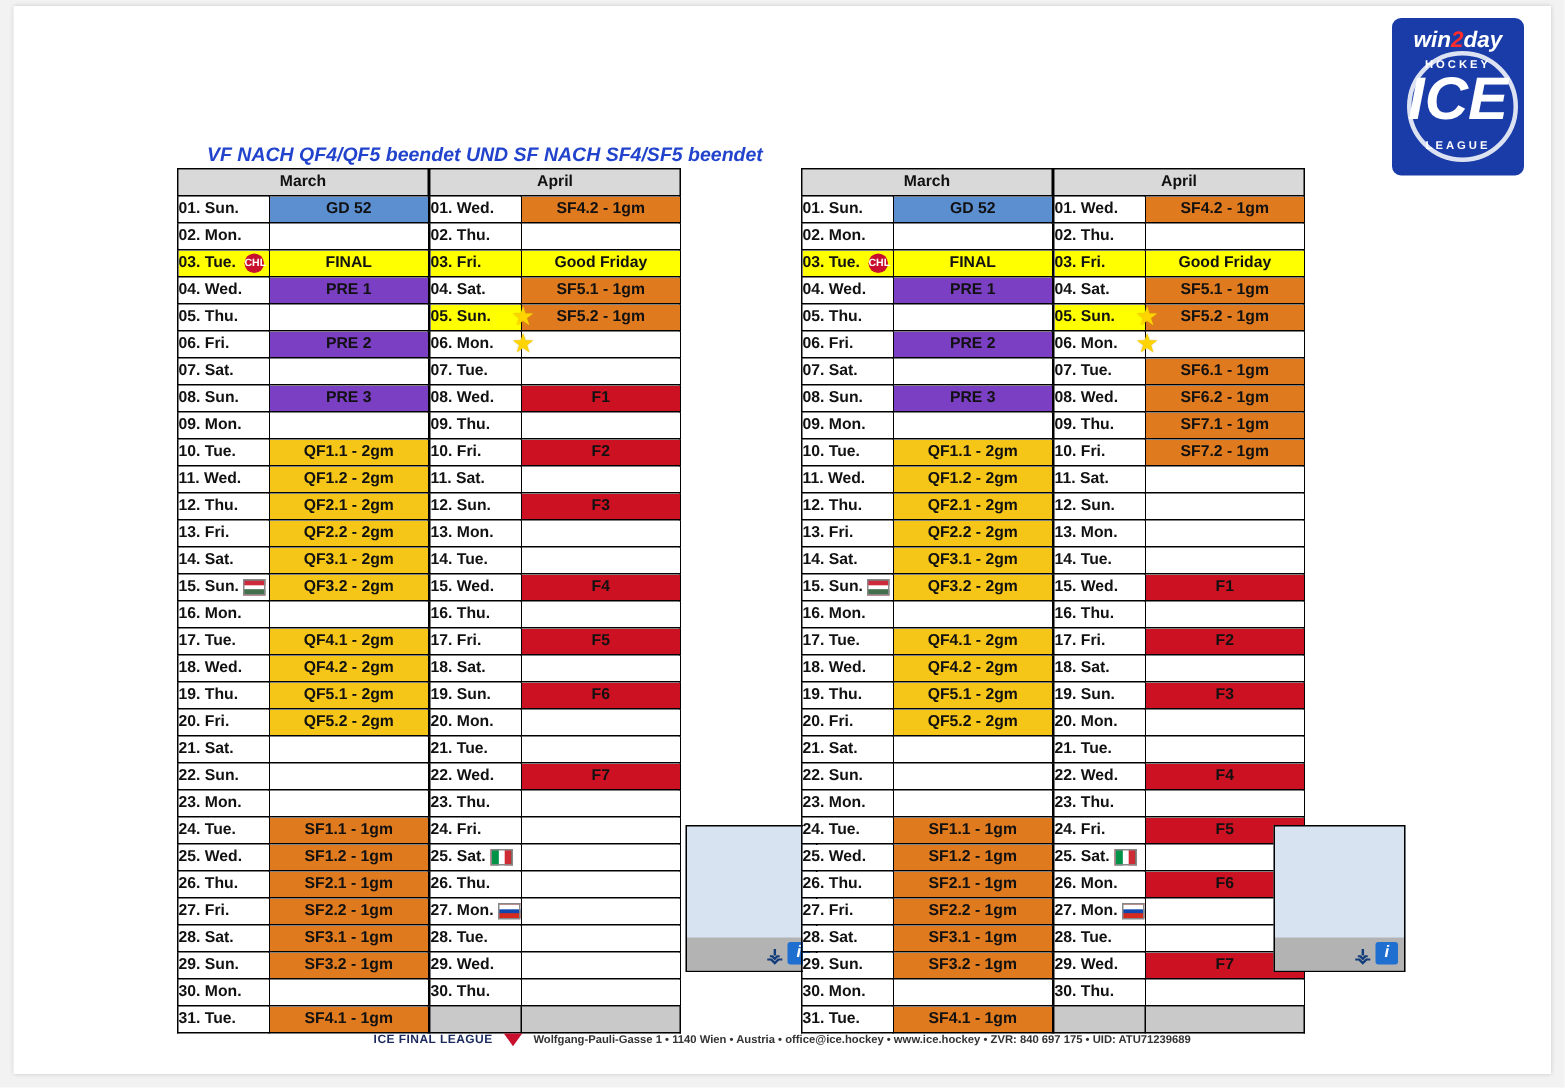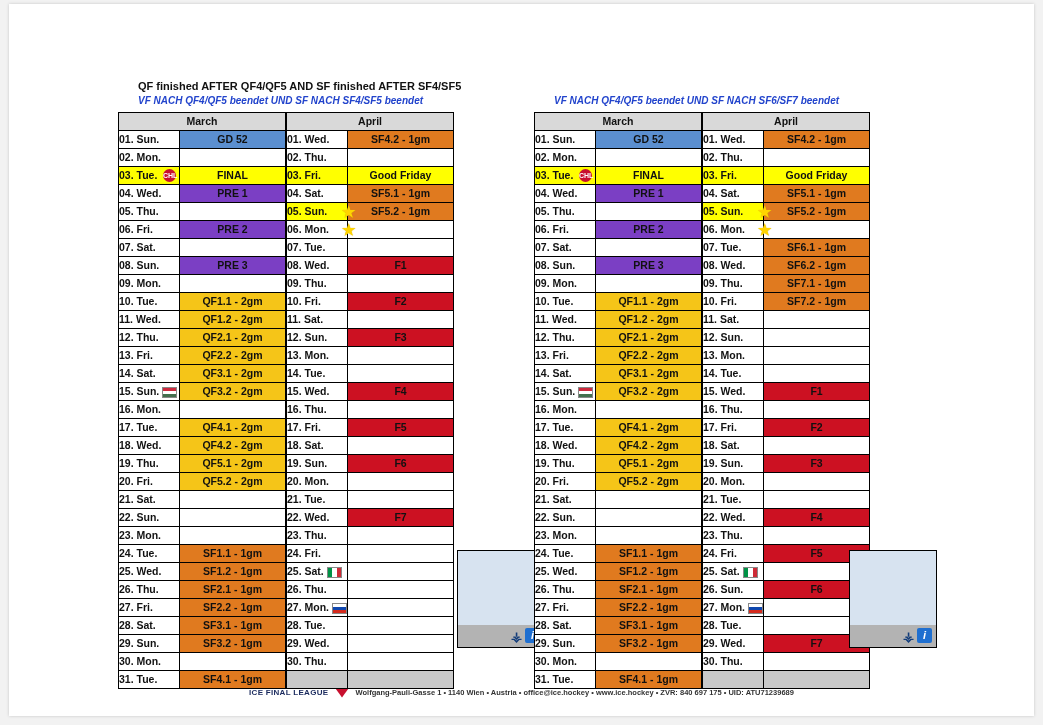--- a/index.html
+++ b/index.html
@@ -38,21 +38,21 @@
     position:absolute;left:0;top:80px;width:88px;text-align:center;
     color:#ffffff;font-size:7.5px;font-weight:bold;letter-spacing:2px;
   }
   .logo .ring{
     position:absolute;left:10px;top:22px;width:68px;height:68px;
     border:3px solid rgba(255,255,255,.85);border-radius:50%;
   }
 
   
   .grp-head{position:absolute;font-size:11px;font-weight:bold;color:#111;}
-  .grp-sub{position:absolute;font-size:10px;font-weight:bold;font-style:italic;color:#2244cc;}
+  .grp-sub{position:absolute;font-size:13px;font-weight:bold;font-style:italic;color:#2244cc;}
 
   .block{position:absolute;}
   table.sched{border-collapse:collapse;table-layout:fixed;}
   table.sched td{
     height:17px;padding:0;font-size:10.5px;font-weight:bold;color:#111;
     border:1px solid #000;line-height:17px;
   }
   .monthhdr{
     background:#d9d9d9;text-align:center;font-size:11px;font-weight:bold;
     border:1px solid #000;height:16px;line-height:16px;
@@ -99,22 +99,28 @@
   .footer .lbl{color:#1a2a5e;font-weight:bold;font-size:8px;letter-spacing:.3px;}
   .footer .mark{display:inline-block;width:13px;height:9px;background:#c8102e;
      vertical-align:middle;margin:0 5px;clip-path:polygon(0 0,100% 0,50% 100%);}
 </style>
 </head>
 <body>
 
 <div class="page">
 
 
-
-  <div class="grp-head" style="left:129px;top:76px;">QF finished AFTER QF4/QF5 AND SF finished AFTER SF4/SF5</div>
+  <div class="logo">
+    <div class="ring"></div>
+    <div class="w2d"><span>win</span><span class="red">2</span><span>day</span></div>
+    <div class="hockey">HOCKEY</div>
+    <div class="ice">ICE</div>
+    <div class="league">LEAGUE</div>
+  </div>
+
   <div class="grp-sub" style="left:129px;top:91px;">VF NACH QF4/QF5 beendet UND SF NACH SF4/SF5 beendet</div>
 
   <div class="block" style="left:109px;top:108px;">
     <table class="sched">
       <tbody>
           <tr>
             <td class="monthhdr" colspan="2">March</td>
           </tr>
       </tbody>
         <tbody>
@@ -384,21 +390,20 @@
     </table>
   </div>
 
   <div class="infobox" style="left:448px;top:546px;">
     <div class="infobar">
       <span class="ic1">⚶</span>
       <span class="ic2">i</span>
     </div>
   </div>
 
-  <div class="grp-sub" style="left:545px;top:91px;">VF NACH QF4/QF5 beendet UND SF NACH SF6/SF7 beendet</div>
 
   <div class="block" style="left:525px;top:108px;">
     <table class="sched">
       <tbody>
           <tr>
             <td class="monthhdr" colspan="2">March</td>
           </tr>
       </tbody>
         <tbody>
           <tr>
@@ -633,21 +638,21 @@
           </tr>
           <tr>
             <td class="day" style="position: relative;">24. Fri.</td>
             <td class="ev c-red" style="position: relative;">F5</td>
           </tr>
           <tr>
             <td class="day" style="position: relative;">25. Sat.<span class="flag fl-it"></span></td>
             <td class="ev" style="position: relative;"></td>
           </tr>
           <tr>
-            <td class="day" style="position: relative;">26. Sun.</td>
+            <td class="day" style="position: relative;">26. Mon.</td>
             <td class="ev c-red" style="position: relative;">F6</td>
           </tr>
           <tr>
             <td class="day" style="position: relative;">27. Mon.<span class="flag fl-si"></span></td>
             <td class="ev" style="position: relative;"></td>
           </tr>
           <tr>
             <td class="day" style="position: relative;">28. Tue.</td>
             <td class="ev" style="position: relative;"></td>
           </tr>

